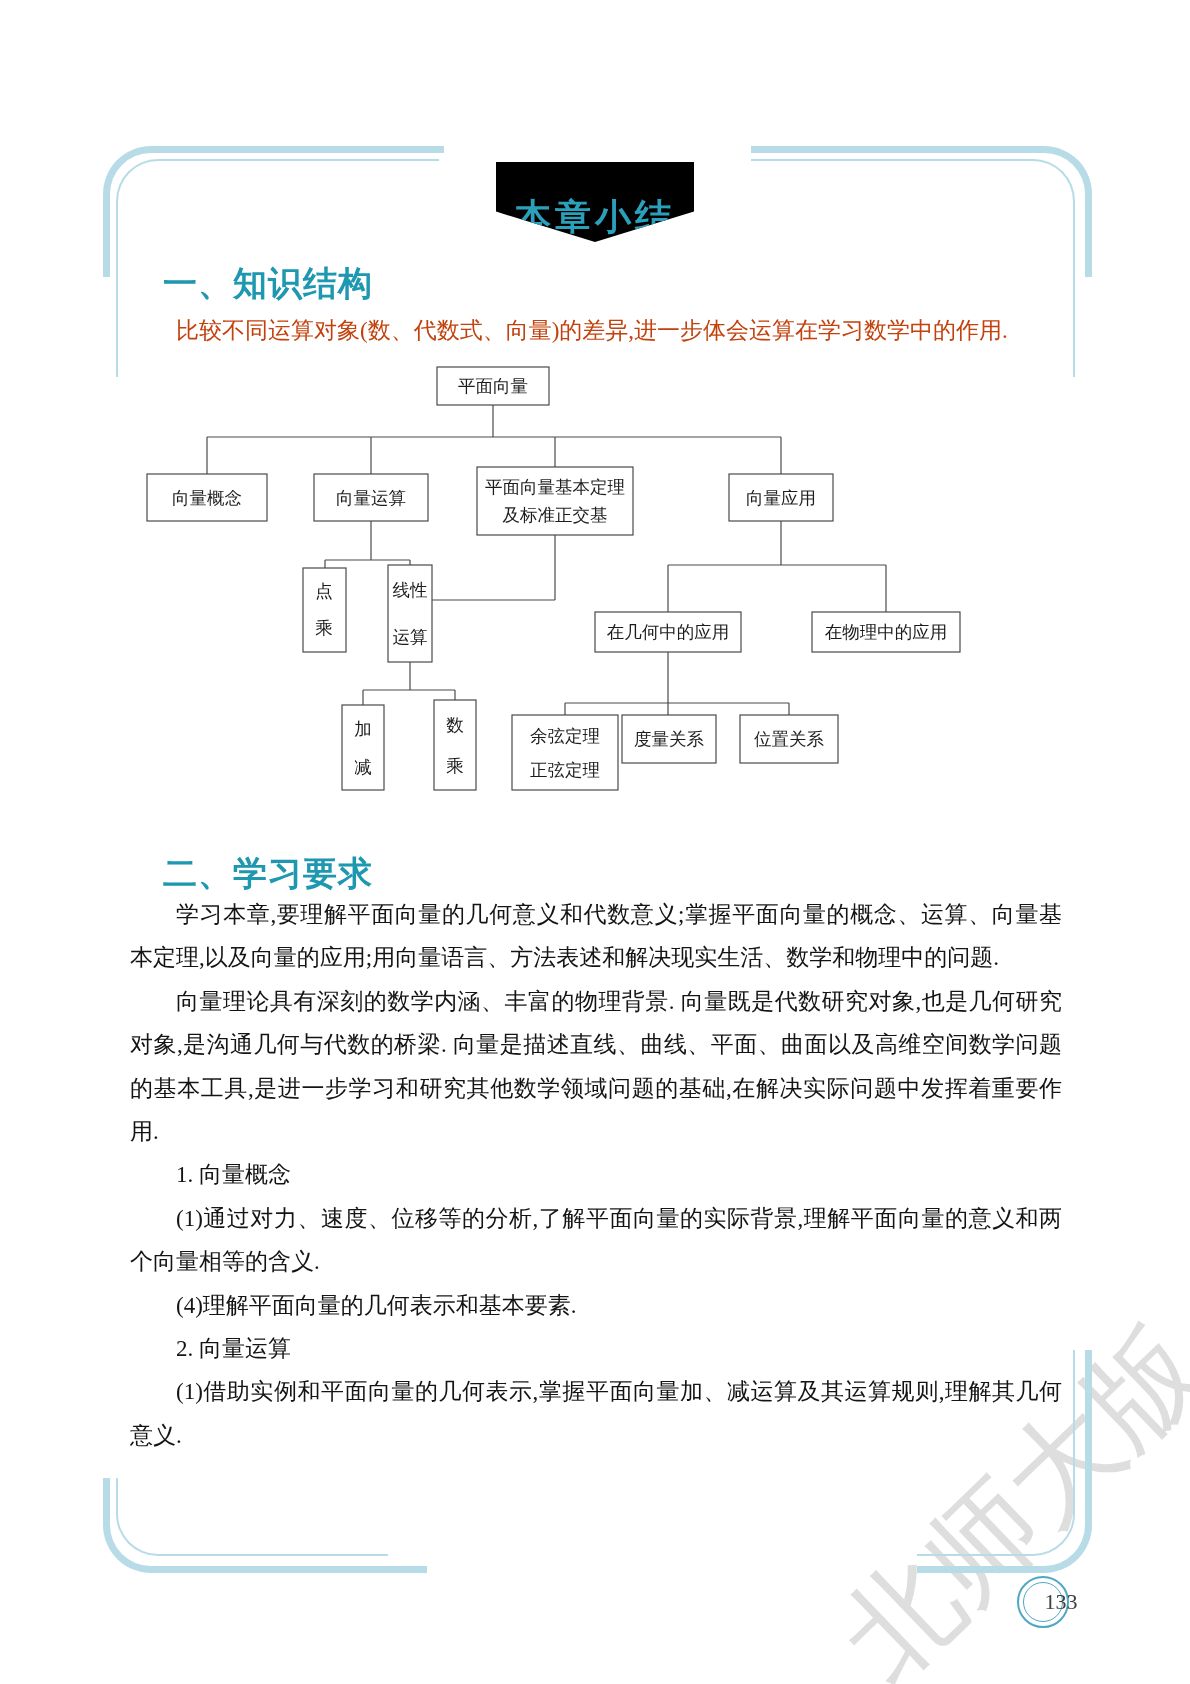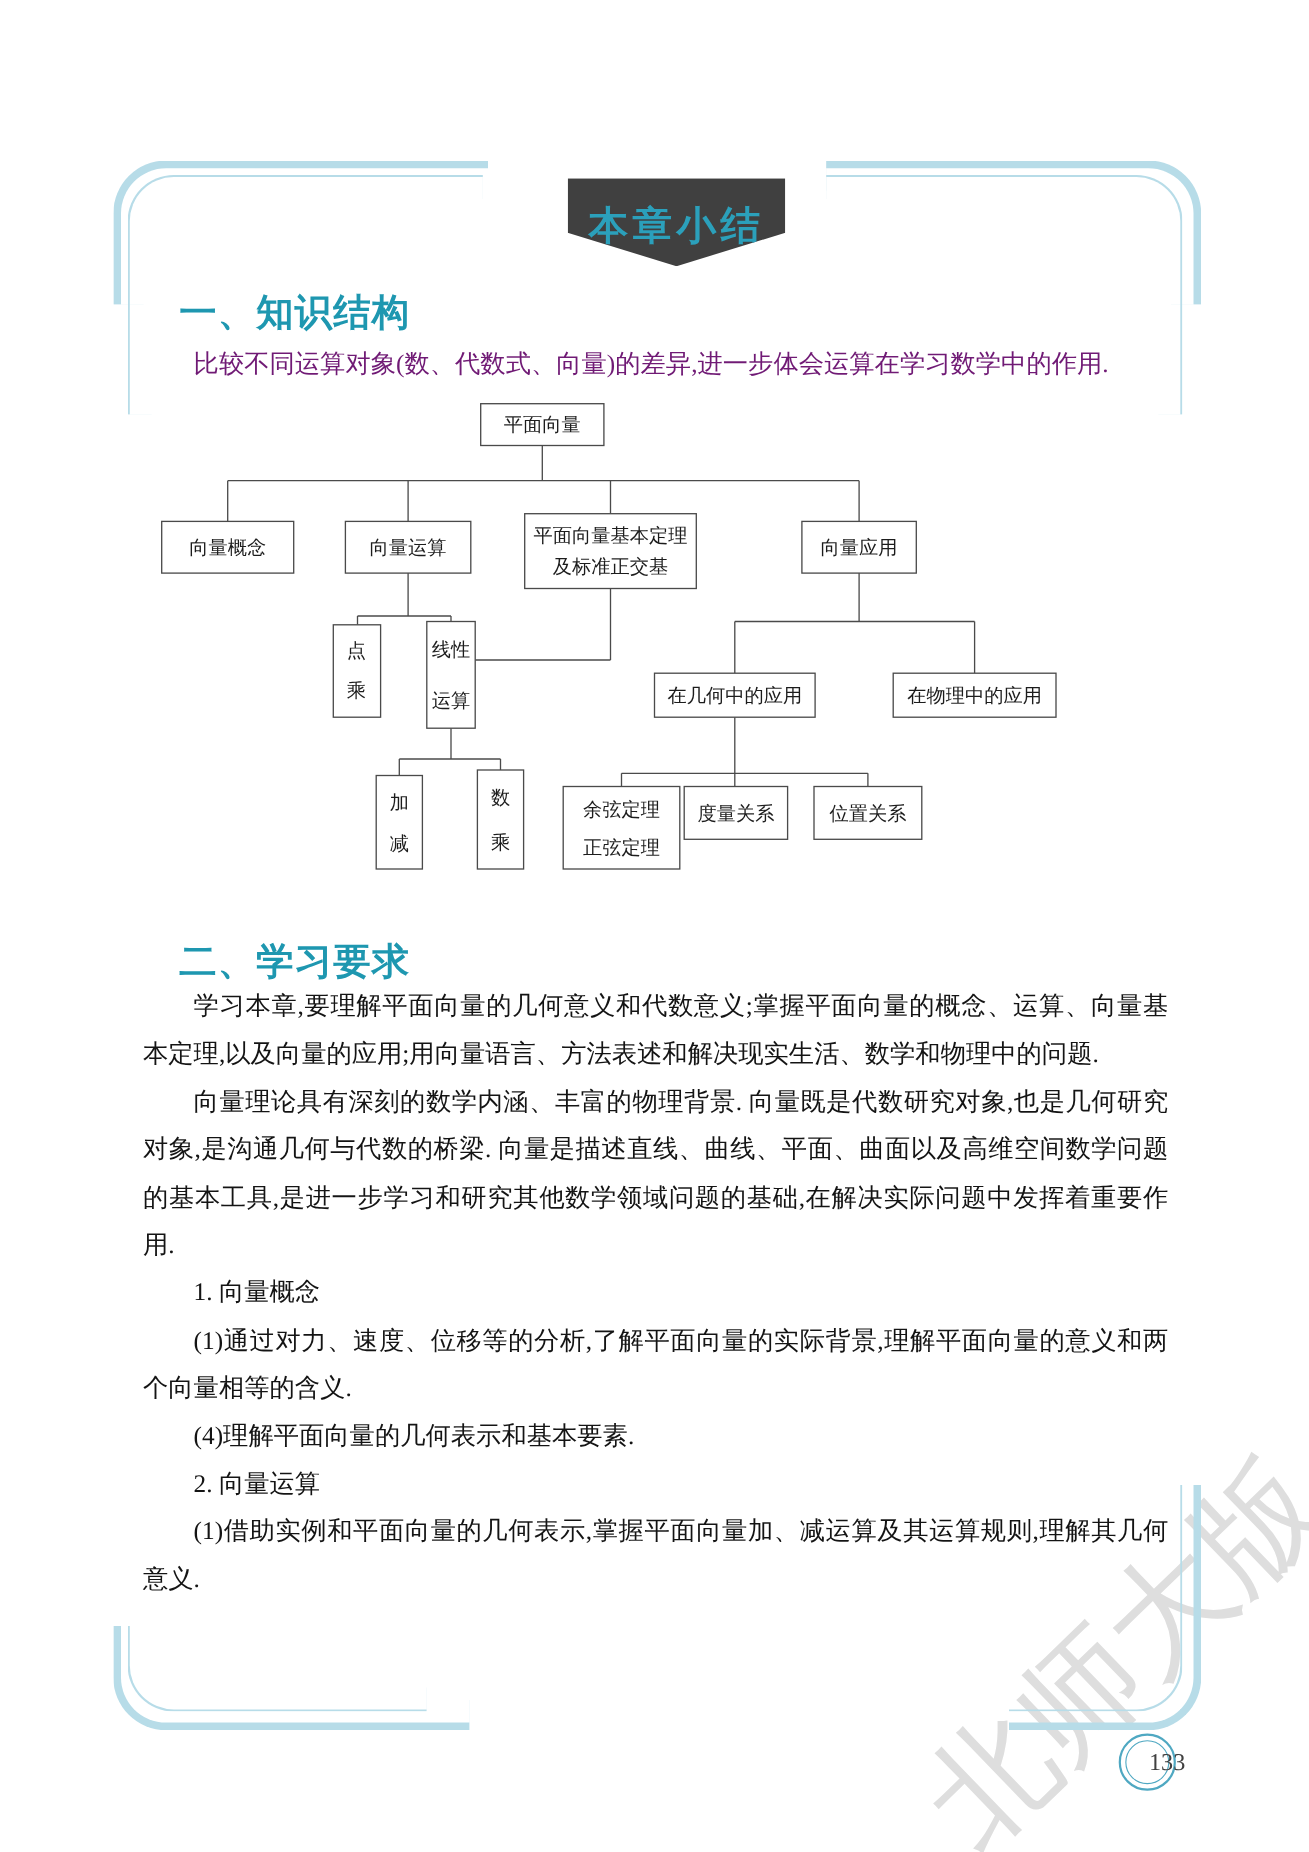--- a/index.html
+++ b/index.html
@@ -9,33 +9,33 @@
   .cd{position:absolute;border:0 solid #b7dce8;}
   .cd.tl-outer{left:103px;top:146px;width:334px;height:124px;border-top-width:7px;border-left-width:7px;border-top-left-radius:48px;}
   .cd.tl-inner{left:116px;top:159px;width:321px;height:216px;border-top-width:2px;border-left-width:2px;border-top-left-radius:42px;}
   .cd.tr-outer{left:751px;top:146px;width:334px;height:124px;border-top-width:7px;border-right-width:7px;border-top-right-radius:48px;}
   .cd.tr-inner{left:751px;top:159px;width:322px;height:216px;border-top-width:2px;border-right-width:2px;border-top-right-radius:42px;}
   .cd.bl-outer{left:103px;top:1478px;width:317px;height:88px;border-bottom-width:7px;border-left-width:7px;border-bottom-left-radius:48px;}
   .cd.bl-inner{left:116px;top:1478px;width:270px;height:76px;border-bottom-width:2px;border-left-width:2px;border-bottom-left-radius:42px;}
   .cd.br-outer{left:917px;top:1350px;width:168px;height:216px;border-bottom-width:7px;border-right-width:7px;border-bottom-right-radius:48px;}
   .cd.br-inner{left:917px;top:1350px;width:156px;height:204px;border-bottom-width:2px;border-right-width:2px;border-bottom-right-radius:42px;}
   
-  .banner{position:absolute;left:516px;top:162px;width:198px;height:80px;background:#404040;
+  .banner{position:absolute;left:496px;top:162px;width:198px;height:80px;background:#000000;
           clip-path:polygon(0 0,100% 0,100% 62%,50% 100%,0 62%);
-          display:flex;justify-content:center;align-items:center;}
+          display:flex;justify-content:center;align-items:flex-end;}
   .banner span{margin-top:7px;font-family:"Liberation Sans",sans-serif;font-weight:bold;
                font-size:36px;letter-spacing:4px;color:#2ba0bb;}
   
   .sec-h{position:absolute;left:163px;font-family:"Liberation Sans",sans-serif;font-weight:bold;
          font-size:34px;color:#1e97b0;letter-spacing:1px;margin:0;}
   .sec-h.h1{top:261px;}
   .sec-h.h2{top:851px;}
   
   .intro{position:absolute;left:130px;top:309px;width:932px;margin:0;
-         font-size:23px;line-height:43px;color:#701a75;text-indent:2em;}
+         font-size:23px;line-height:43px;color:#c2410c;text-indent:2em;}
   .bodytext{position:absolute;left:130px;top:893px;width:932px;}
   .bodytext p{margin:0;font-size:23px;line-height:43.4px;color:#141414;text-indent:2em;
               text-align:justify;text-justify:inter-character;}
   
   .diagram{position:absolute;left:140px;top:360px;}
   .diagram rect{fill:#ffffff;stroke:#4a4a4a;stroke-width:1.2;}
   .diagram line{stroke:#4a4a4a;stroke-width:1.2;}
   .diagram text{font-family:"Liberation Serif",serif;font-size:17.5px;fill:#1c1c1c;
                 text-anchor:middle;dominant-baseline:central;}
   

